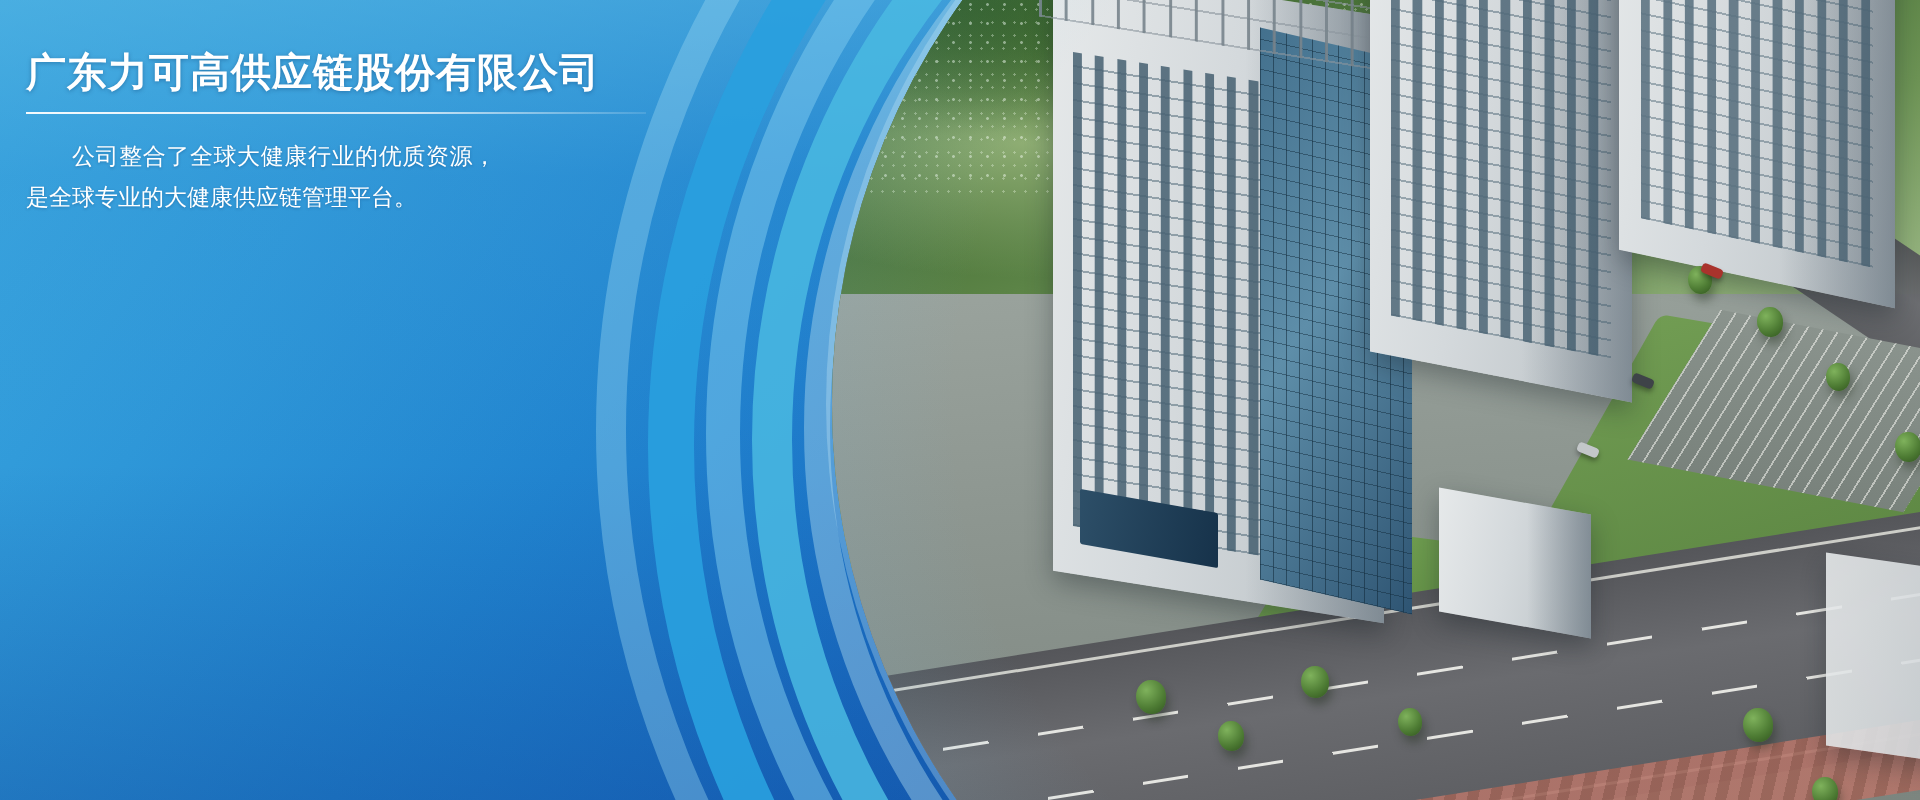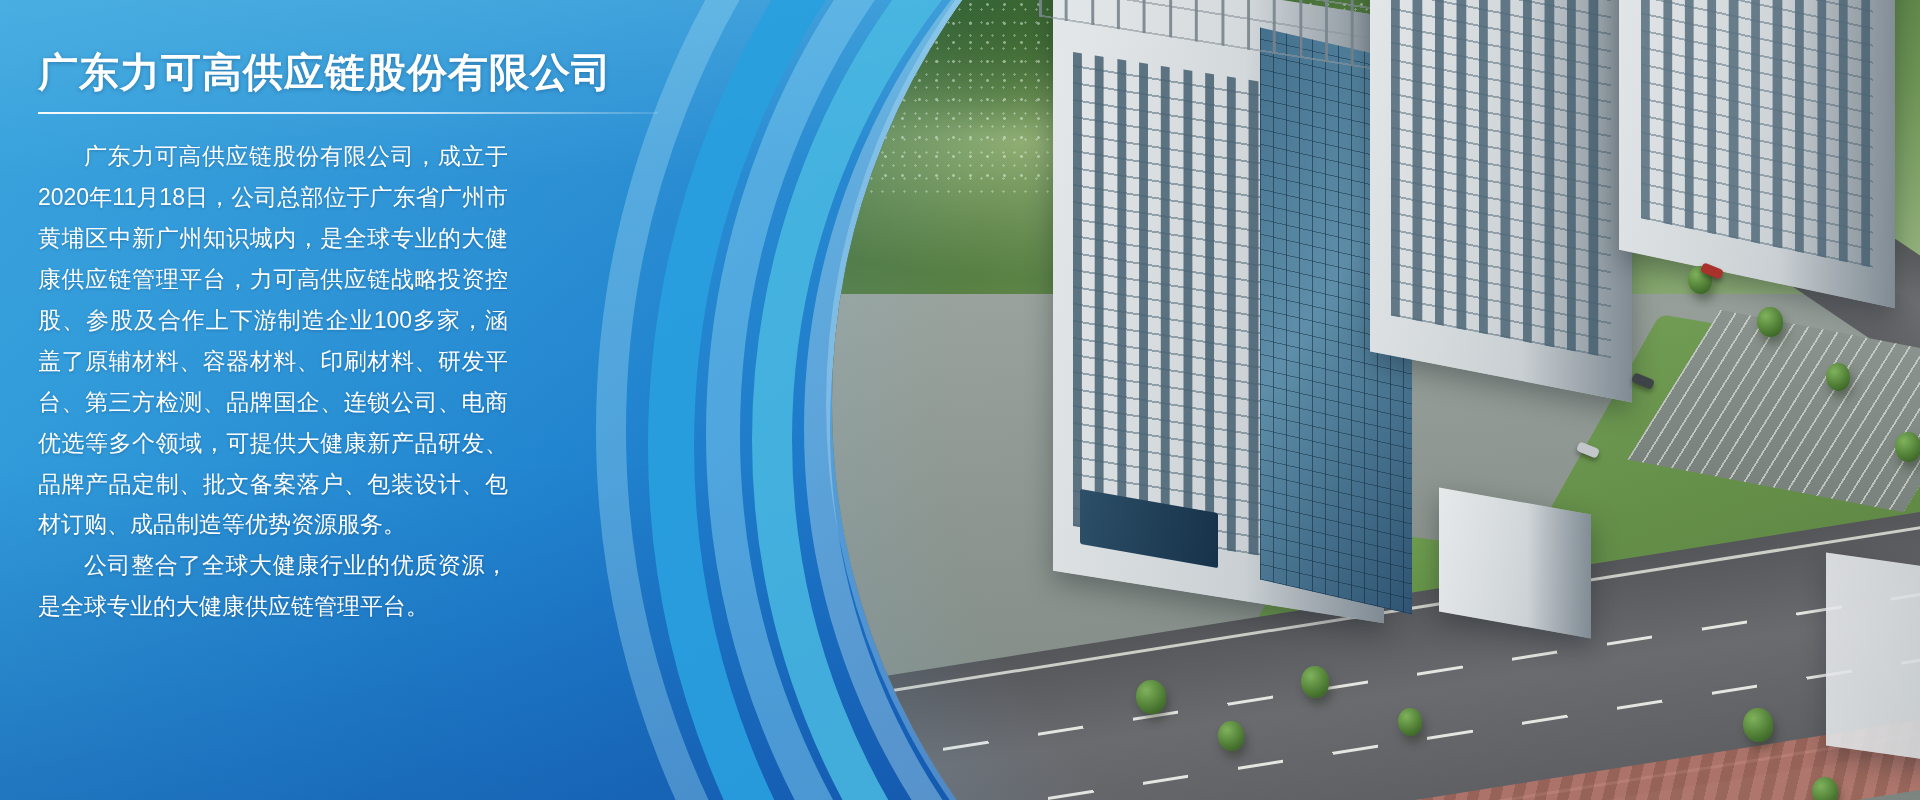--- a/index.html
+++ b/index.html
@@ -232,21 +232,21 @@
       rgba(120,185,220,.18) 80%,
       rgba(140,200,230,.42) 95%,
       rgba(150,210,235,.65) 100%);
   }
 
   
   .content {
     position: absolute;
     left: 0; top: 0;
     width: 640px;
-    padding: 46px 0 0 38px;
+    padding: 46px 0 0 26px;
     box-sizing: border-box;
     z-index: 30;
   }
   .title {
     color: #ffffff;
     font-size: 40px;
     font-weight: 700;
     letter-spacing: 1px;
     line-height: 1.3;
     margin: 0 0 14px 0;
@@ -361,18 +361,17 @@
       <div class="car" style="left:54%; top:53%; width:22px; background:#c3c7c9; transform:rotate(22deg);"></div>
 
       <div class="disc-rim"></div>
     </div>
   </div>
 
   <div class="content">
     <h1 class="title">广东力可高供应链股份有限公司</h1>
     <div class="rule"></div>
     <div class="body-text">
-      <p>广东力可高供应链股份有限公司，成立于2020年11月18日，公司总部位于广东省广州市黄埔区中新广州知识城内，是全球专业的大健康供应链管理平台，力可高供应链战略投资控股、参股及合作上下游制造企业100多家，涵盖了原辅材料、容器材料、印刷材料、研发平台、第三方检测、品牌国企、连锁公司、电商优选等多个领域，可提供大健康新产品研发、品牌产品定制、批文备案落户、包装设计、包材订购、成品制造等优势资源服务。</p>
       <p>公司整合了全球大健康行业的优质资源，是全球专业的大健康供应链管理平台。</p>
     </div>
   </div>
 
 </div>
 
 </body></html>

